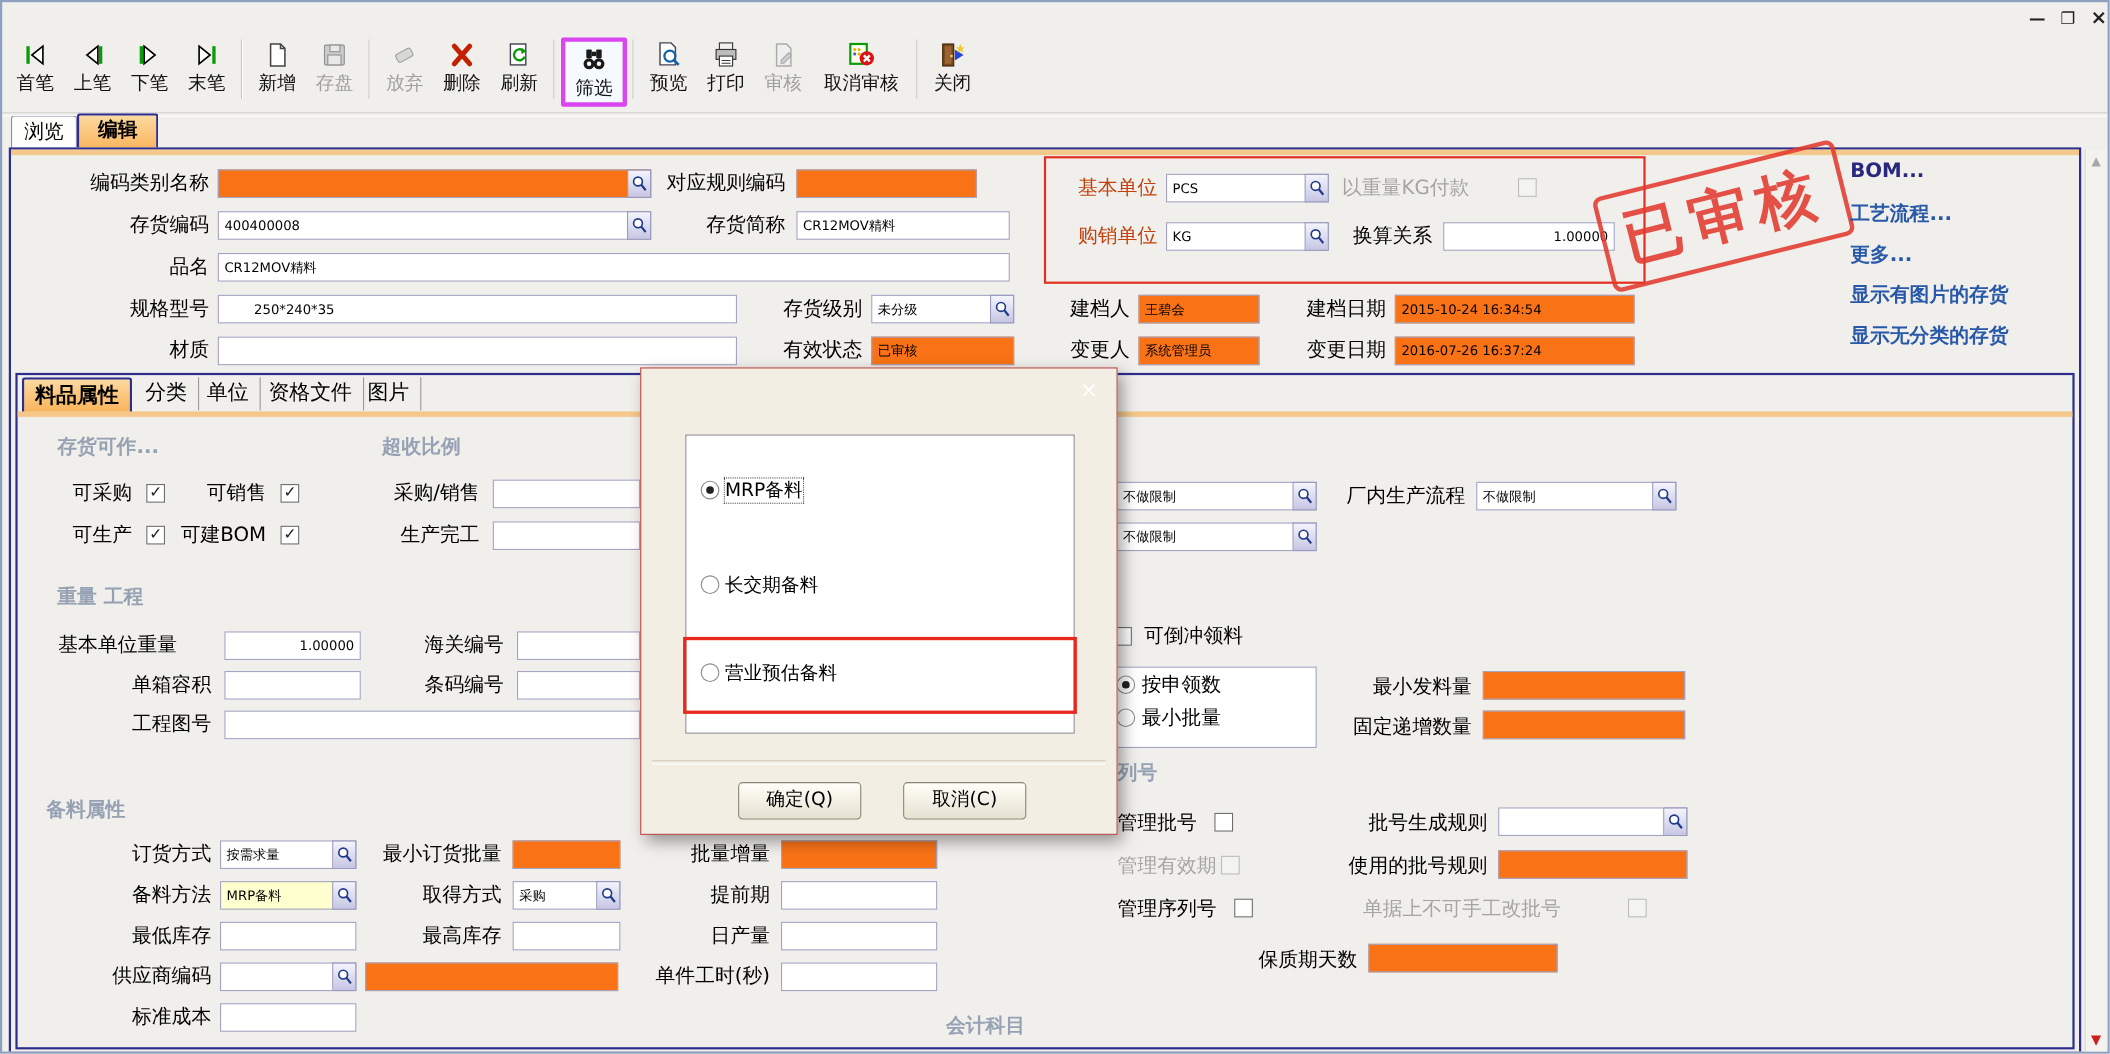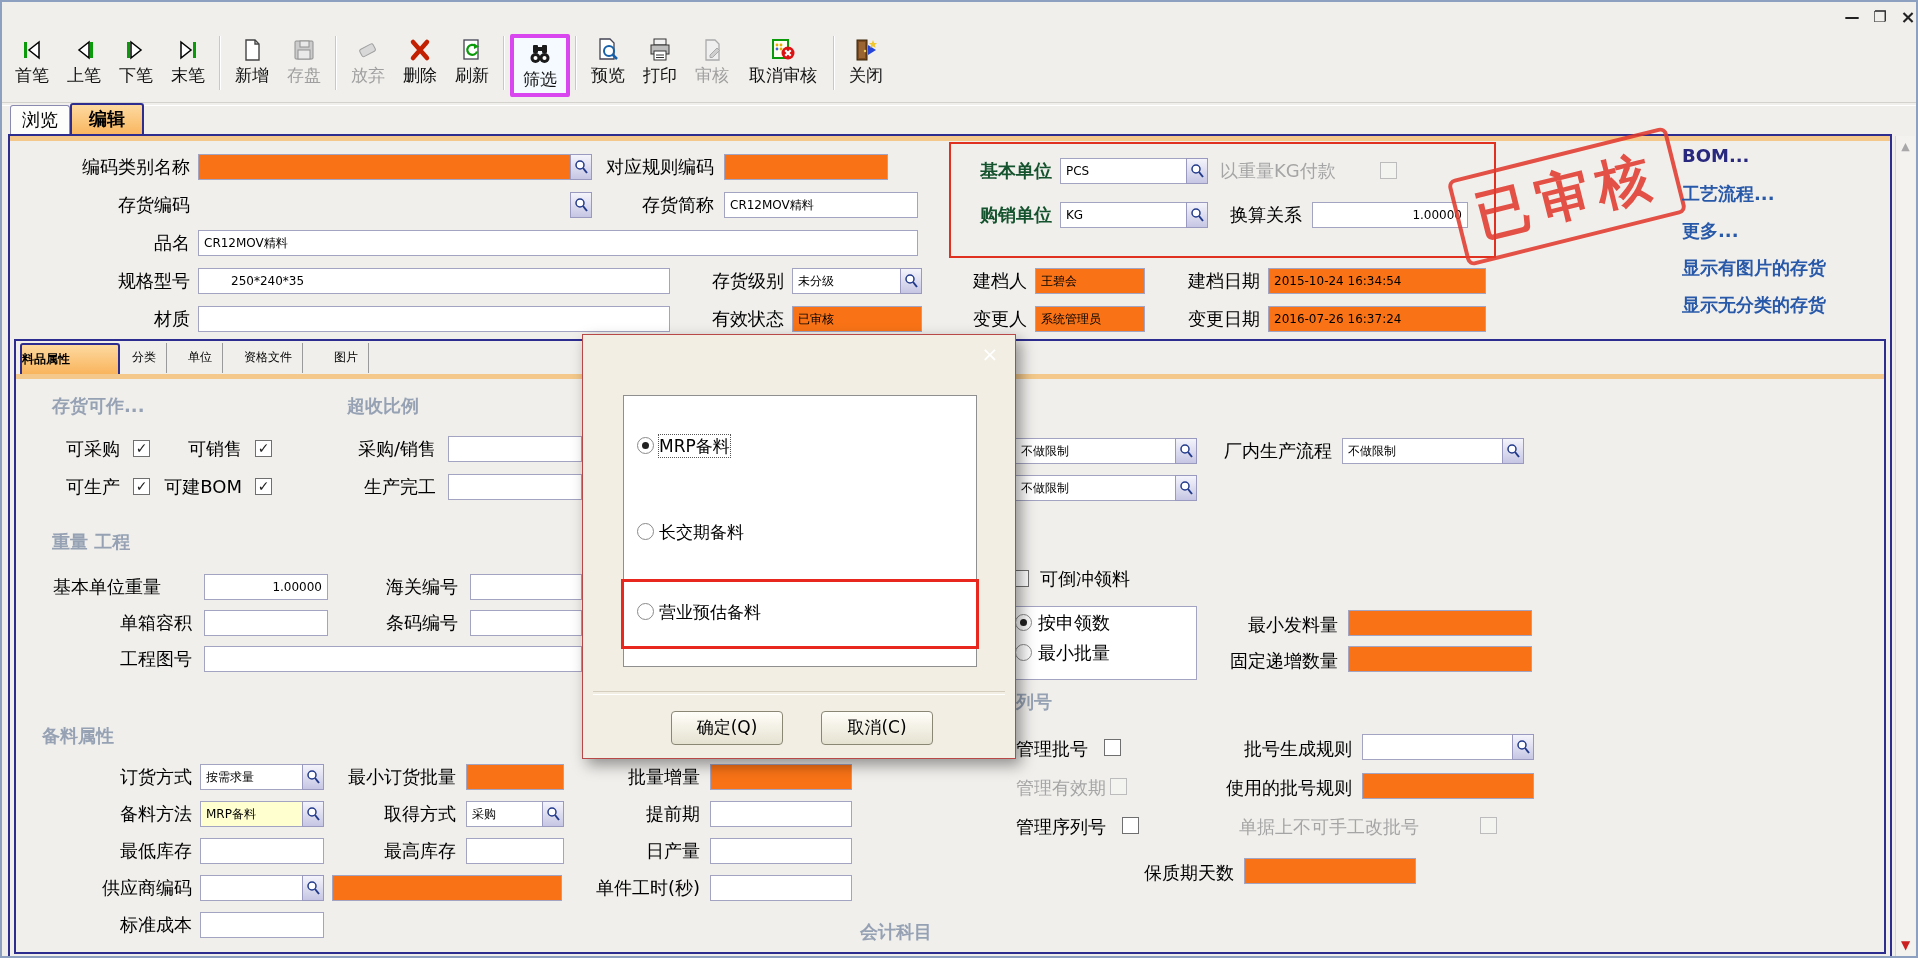--- a/index.html
+++ b/index.html
@@ -22,27 +22,27 @@
   .tsep{width:1px;background:#c9c8c4;border-right:1px solid #fff;height:54px;margin:2px 5px 0 5px;}
   #toolbar-groove{position:absolute;left:0;top:100px;width:100%;height:2px;border-top:1px solid #d4d2cd;border-bottom:1px solid #ffffff;}
   
   .tab{position:absolute;height:30px;line-height:28px;text-align:center;font-size:18px;border:1px solid #8a8ab0;border-bottom:none;background:#fdfdfb;cursor:pointer;border-radius:3px 3px 0 0;}
   .tab.active{background:linear-gradient(#fdd9a0,#f9b35a);border:2px solid #2d2d8f;border-bottom:none;font-weight:bold;}
   
   #mainpanel{position:absolute;left:6px;top:132px;width:1884px;height:824px;border:2px solid #2d2d8f;background:#f0efec;box-sizing:border-box;}
   #orangestrip{position:absolute;left:8px;top:134px;width:1880px;height:5px;background:#f3c88a;}
   #lowerpanel{position:absolute;left:12px;top:337px;width:1872px;height:615px;border:2px solid #2d2d8f;box-sizing:border-box;}
   #orangestrip2{position:absolute;left:14px;top:372px;width:1868px;height:5px;background:#f3c88a;}
-  .subtab{position:absolute;top:341px;height:30px;line-height:28px;font-size:12px;cursor:pointer;}
+  .subtab{position:absolute;top:341px;height:30px;line-height:28px;text-align:center;font-size:19px;cursor:pointer;}
   .subtab.active{background:linear-gradient(#fdd9a0,#f9b35a);border:2px solid #2d2d8f;border-bottom:none;font-weight:bold;border-radius:3px 3px 0 0;}
   .subtab.plain{border-right:1px solid #9a9a9a;padding:0 10px;}
   
   .lbl{position:absolute;font-size:18px;color:#000;text-align:right;white-space:nowrap;height:26px;line-height:26px;}
   .lbll{position:absolute;font-size:18px;color:#000;text-align:left;white-space:nowrap;height:26px;line-height:26px;}
-  .red{color:#14532d;font-weight:bold;}
+  .red{color:#c2410c;font-weight:normal;}
   .graytxt{color:#a5a5a5;}
   .fld{position:absolute;height:26px;background:#fff;border:1px solid #a3a3c2;box-sizing:border-box;font-size:12px;line-height:24px;padding:0 5px;white-space:nowrap;overflow:hidden;}
   .fld.gray{background:#f97316;}
   .fld.yellow{background:#ffffcf;}
   .fld.num{text-align:right;}
   .mag{position:absolute;width:22px;height:26px;background:linear-gradient(#f4f4fc,#c6c6e4);border:1px solid #9a9ac0;box-sizing:border-box;display:flex;align-items:center;justify-content:center;cursor:pointer;}
   .cb{position:absolute;width:17px;height:17px;background:#fff;border:1px solid #6f6f6f;box-sizing:border-box;font-size:14px;line-height:14px;text-align:center;font-weight:bold;color:#222;cursor:pointer;}
   .cb.checked::after{content:"✓";}
   .cb.disabled{border-color:#bcbcbc;background:#f3f3f0;}
   .radio{position:absolute;width:17px;height:17px;border:1px solid #8a8a8a;border-radius:50%;background:#fff;box-sizing:border-box;cursor:pointer;}
@@ -248,20 +248,21 @@
   <div class="mag" style="left:568px;top:152px;">
       <svg width="14" height="16">
         <circle cx="6" cy="6" r="4" fill="#fff" stroke="#223a8a" stroke-width="1.5"></circle>
         <line x1="9" y1="9" x2="13" y2="14" stroke="#223a8a" stroke-width="2"></line>
       </svg>
     </div>
   <div class="lbl" style="left:598px;top:152px;width:114px;">对应规则编码</div>
   <div class="fld gray" style="left:722px;top:152px;width:164px;"></div>
 
   <div class="lbl" style="left:20px;top:190px;width:168px;">存货编码</div>
+  <div class="fld" style="left:196px;top:190px;width:394px;">400400008</div>
   <div class="mag" style="left:568px;top:190px;">
       <svg width="14" height="16">
         <circle cx="6" cy="6" r="4" fill="#fff" stroke="#223a8a" stroke-width="1.5"></circle>
         <line x1="9" y1="9" x2="13" y2="14" stroke="#223a8a" stroke-width="2"></line>
       </svg>
     </div>
   <div class="lbl" style="left:598px;top:190px;width:114px;">存货简称</div>
   <div class="fld" style="left:722px;top:190px;width:194px;">CR12MOV精料</div>
 
   <div class="lbl" style="left:20px;top:228px;width:168px;">品名</div>

